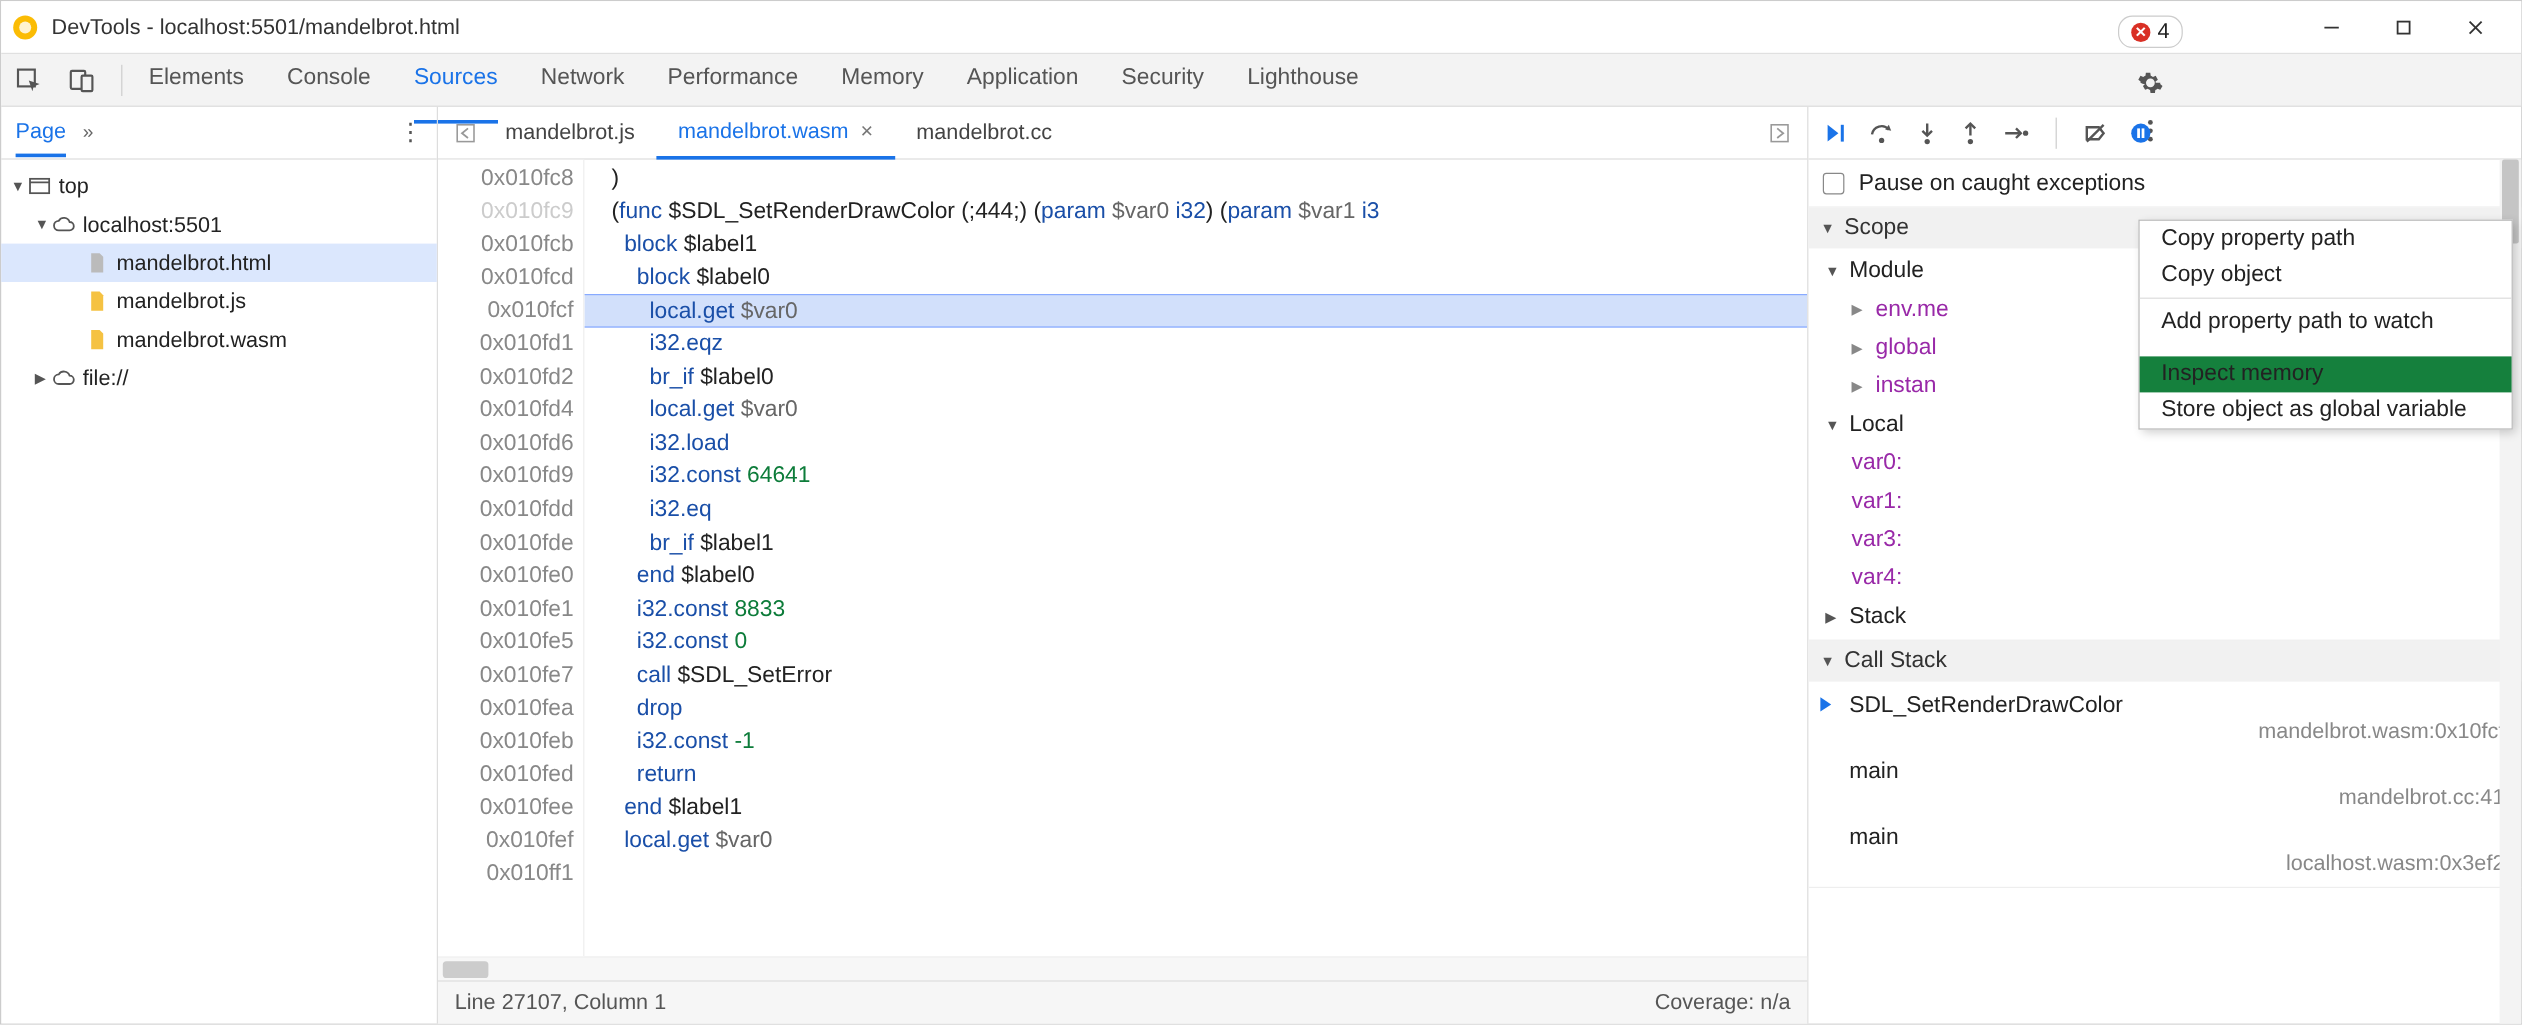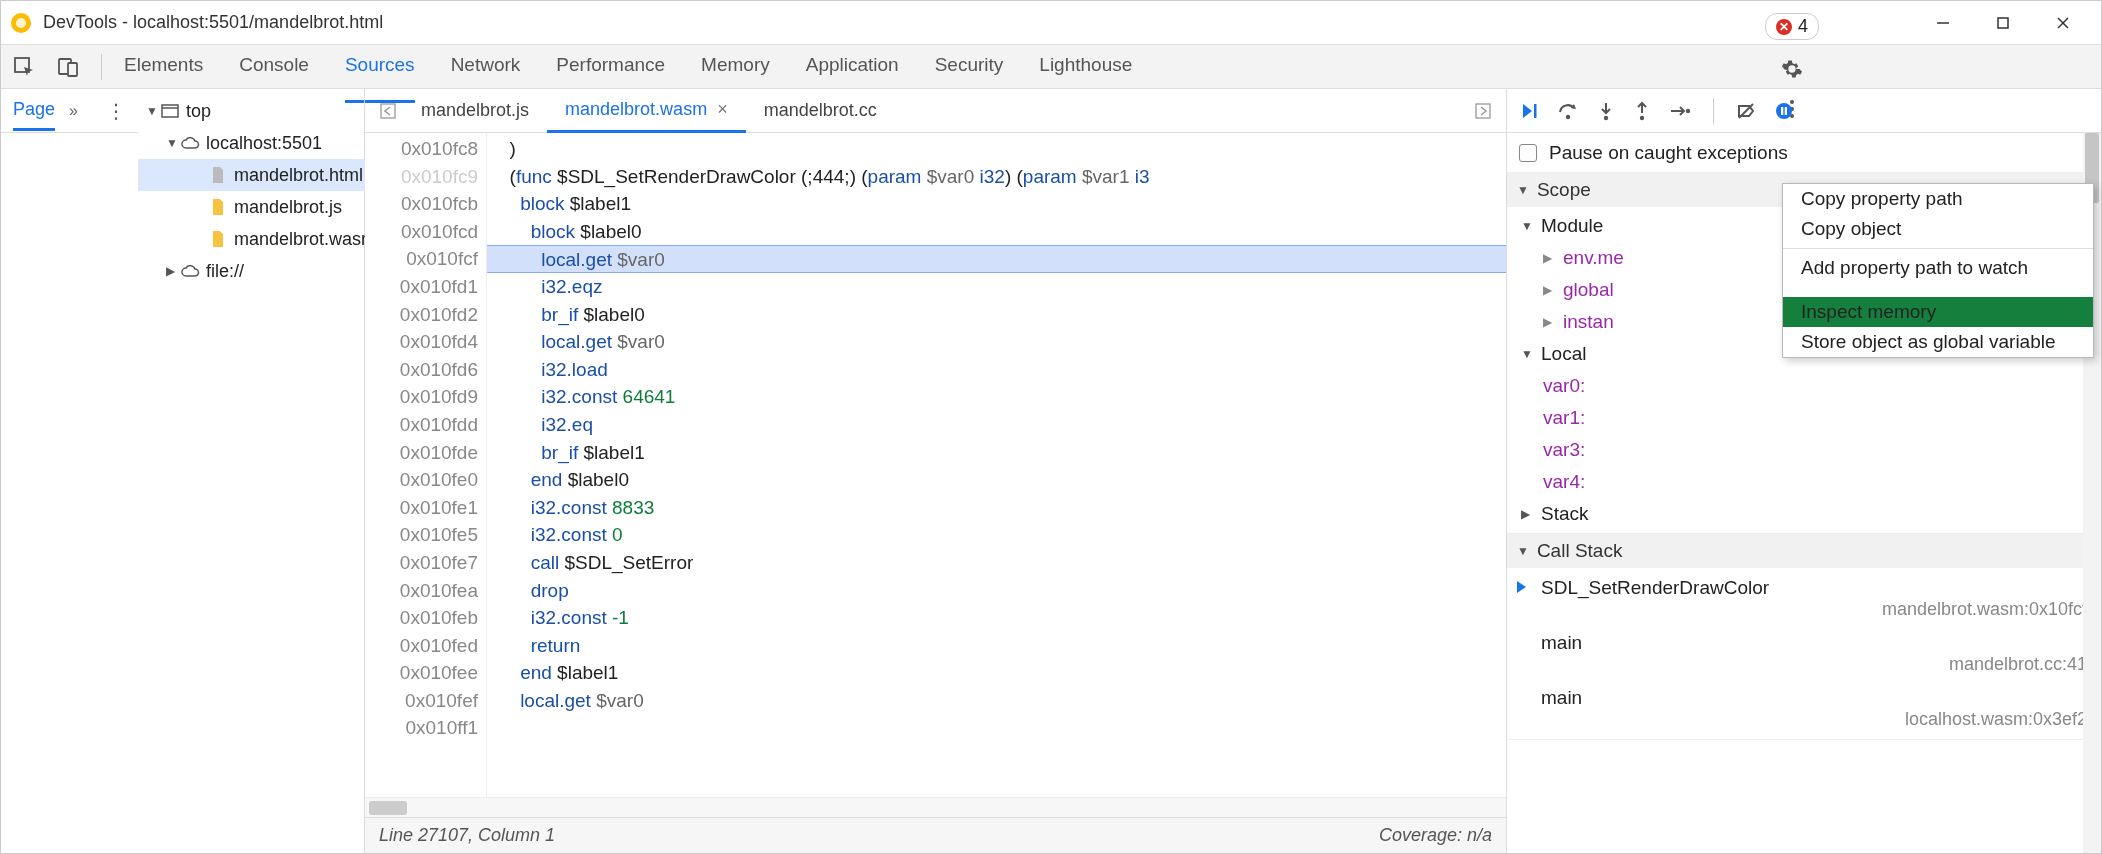--- a/index.html
+++ b/index.html
@@ -16,21 +16,21 @@
 .toolbar .toolicon { color: #555; cursor: pointer; display:flex; align-items:center; }
 .toolbar .sep { width: 1px; height: 26px; background: #ccc; }
 .toolbar .tabs { display: flex; gap: 36px; flex: 1; }
 .toolbar .tab { font-size: 19px; color: #555; cursor: pointer; padding: 24px 0; }
 .toolbar .tab.active { color: #1a73e8; border-bottom: 3px solid #1a73e8; }
 .toolbar .right { display: flex; align-items: center; gap: 18px; }
 .toolbar .errbadge { background: #fff; border: 1px solid #ccc; border-radius: 12px; padding: 2px 10px; display: flex; align-items: center; gap: 6px; font-size: 18px; }
 .toolbar .errbadge .dot { width: 16px; height: 16px; border-radius: 50%; background: #d93025; color:#fff; display:flex;align-items:center;justify-content:center;font-size:12px;font-weight:bold; }
 
 .body { flex: 1; display: flex; min-height: 0; }
-.left { width: 364px; border-right: 1px solid #ddd; display: flex; flex-direction: row; }
+.left { width: 364px; border-right: 1px solid #ddd; display: flex; flex-direction: column; }
 .left .header { height: 44px; border-bottom: 1px solid #ddd; display: flex; align-items: center; padding: 0 12px; gap: 14px; }
 .left .header .pgtab { font-size: 18px; color: #1a73e8; border-bottom: 3px solid #1a73e8; padding: 8px 0; }
 .left .header .more { color: #666; cursor: pointer; }
 .left .header .spacer { flex: 1; }
 .left .header .dots { font-size: 20px; color: #555; cursor: pointer; }
 .filetree { flex: 1; padding: 6px 0; font-size: 18px; }
 .filetree .row { display: flex; align-items: center; height: 32px; cursor: pointer; padding-left: 6px; }
 .filetree .row.sel { background: #dbe7fd; }
 .filetree .tri { width: 14px; display:inline-block; color:#555; font-size:12px; }
 .filetree .ic { width: 20px; display:inline-flex; justify-content:center; margin-right: 6px; }
@@ -49,21 +49,21 @@
 .gutter .gd { color: #ccc; }
 .code { flex: 1; padding: 2px 0; line-height: 27.6px; white-space: pre; overflow-x: auto; }
 .code .ln { height: 27.6px; padding-left: 12px; }
 .code .ln.hl { background: #d2e0fb; border-top: 1px solid #88aaff; border-bottom: 1px solid #88aaff; height: 27.6px; box-sizing: border-box; }
 .kw { color: #1a4fa8; }
 .var { color: #666; margin-top: 34px; }
 .num { color: #0d7c3a; }
 .fn { color: #222; }
 .hscroll { height: 20px; background: #f7f7f7; border-top: 1px solid #eee; display:flex; align-items:center; }
 .hscroll .thumb { margin-left: 4px; height: 14px; width: 38px; background: #ccc; border-radius: 3px; }
-.status { height: 36px; border-top: 1px solid #ddd; background: #f6f6f6; display: flex; align-items: center; padding: 0 14px; font-size: 18px; color: #555; font-style: italic; }
+.status { height: 36px; border-top: 1px solid #ddd; background: #f6f6f6; display: flex; align-items: center; padding: 0 14px; font-size: 18px; color: #555; }
 .status .spacer { flex: 1; }
 
 .right { width: 594px; display: flex; flex-direction: column; position: relative; }
 .debbar { height: 44px; border-bottom: 1px solid #ddd; display: flex; align-items: center; padding: 0 12px; gap: 18px; }
 .debbar .ic { color: #555; cursor: pointer; display:flex; }
 .debbar .ic.blue { color: #1a73e8; }
 .debbar .sep { width: 1px; height: 26px; background: #ccc; margin: 0 4px; }
 
 .pauserow { height: 40px; display: flex; align-items: center; padding: 0 12px; gap: 12px; font-size: 19px; border-bottom: 1px solid #eee; }
 .pauserow .cb { width: 18px; height: 18px; border: 1px solid #888; border-radius: 3px; }

